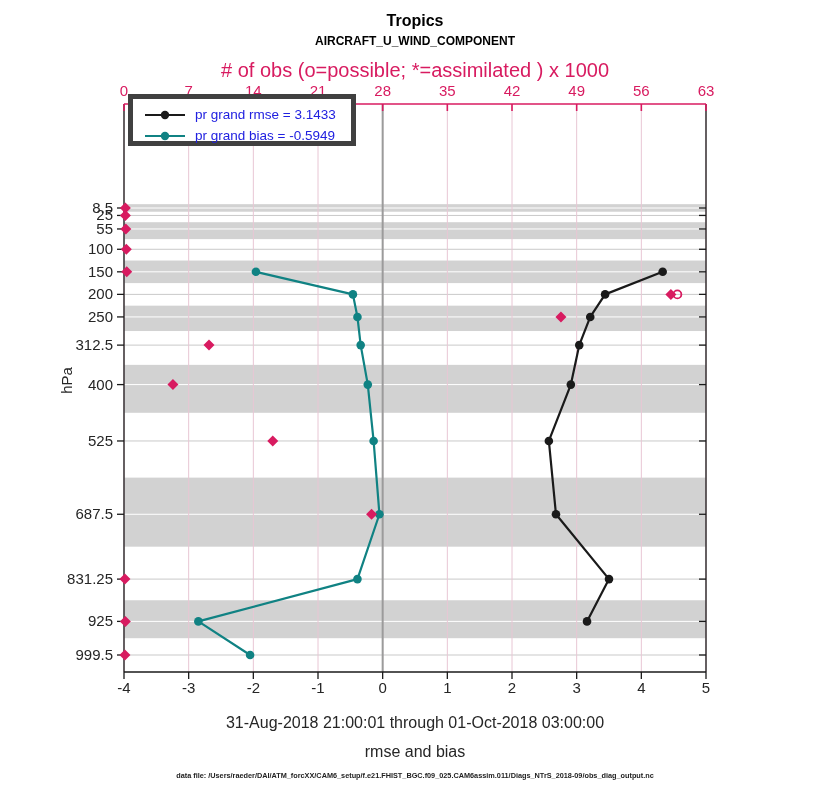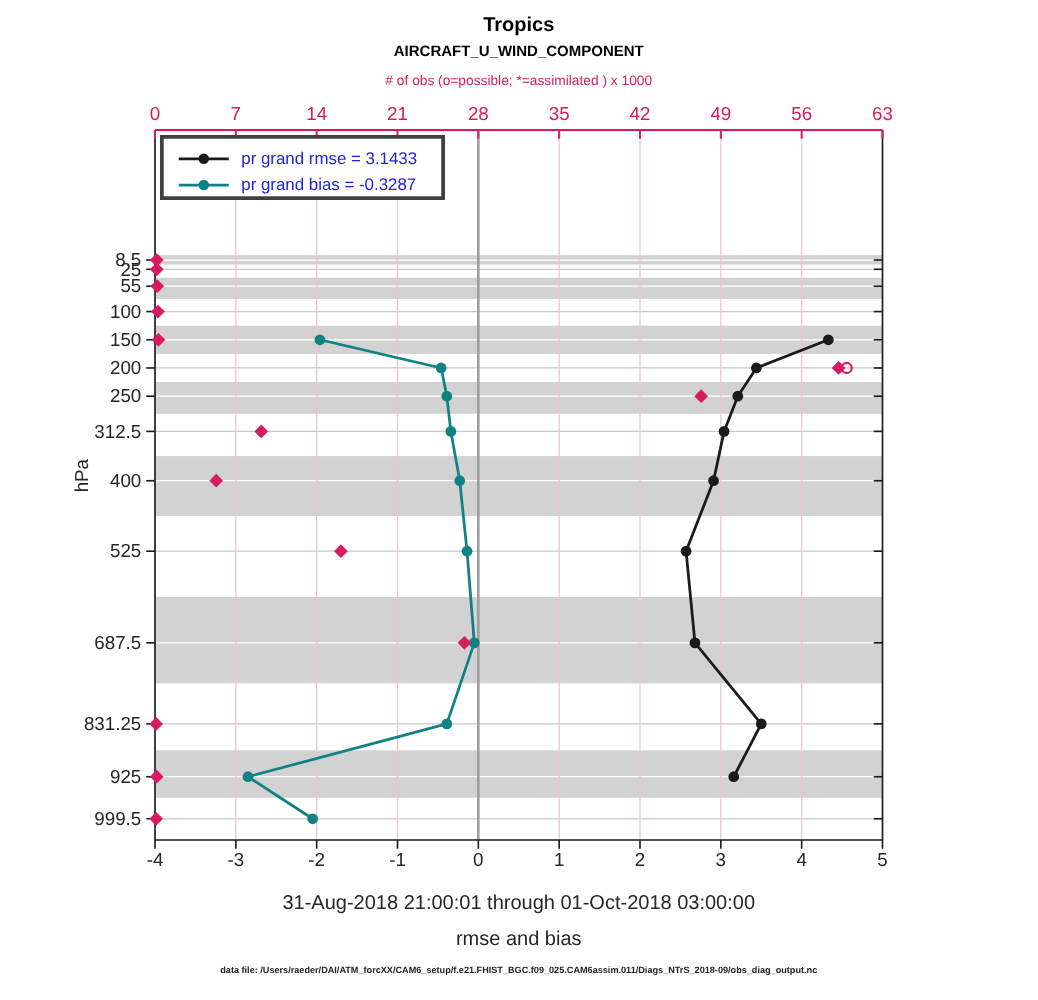--- a/index.html
+++ b/index.html
@@ -1,29 +1,29 @@
 <!DOCTYPE html>
 <html><head>
 <meta charset="utf-8">
 <style>
   html,body{margin:0;padding:0;background:#ffffff;}
   #stage{position:relative;width:830px;height:800px;background:#fff;
          font-family:"Liberation Sans",sans-serif;overflow:hidden;}
   .ctext{position:absolute;left:0;width:830px;text-align:center;}
   #chart-title{top:12px;font-size:16px;font-weight:bold;color:#000;}
   #chart-subtitle{top:34px;font-size:12px;font-weight:bold;color:#000;}
-  #top-axis-label{top:59px;font-size:11px;color:#d81b60;}
+  #top-axis-label{top:59px;font-size:20px;color:#d81b60;}
   #x-axis-title{top:699px;font-size:16px;color:#262626;margin-top:44px;}
   #date-range{top:714px;font-size:16px;color:#262626;}
   #data-file-note{top:771px;font-size:7.3px;color:#222;font-weight:bold;}
   #y-axis-title{position:absolute;left:36px;top:372px;width:60px;font-size:15px;color:#262626;
                 transform:rotate(-90deg);transform-origin:center;text-align:center;}
   #plot-svg{position:absolute;left:0;top:0;}
-  #legend{position:absolute;left:128px;top:108px;width:228px;height:52px;background:#fff;
-          border:3px solid #404040;box-sizing:border-box;padding:5px 0 0 10px;}
+  #legend{position:absolute;left:128px;top:94px;width:228px;height:52px;background:#fff;
+          border:5px solid #404040;box-sizing:border-box;padding:5px 0 0 10px;}
   .legend-row{display:flex;align-items:center;height:21px;white-space:nowrap;}
   .legend-row svg{flex:0 0 auto;margin-right:8px;}
   .legend-label{font-size:13.5px;color:#2020e0;}
 </style>
 </head>
 <body>
 
 <div id="stage">
 
   <div id="chart-title" class="ctext">Tropics</div>
@@ -195,20 +195,20 @@
         <line x1="2" y1="5" x2="42" y2="5" stroke="#1a1a1a" stroke-width="2.2"></line>
         <circle cx="22" cy="5" r="4.2" fill="#1a1a1a"></circle>
       </svg>
       <span class="legend-label">pr grand rmse = 3.1433</span>
     </div>
     <div class="legend-row">
       <svg width="44" height="10">
         <line x1="2" y1="5" x2="42" y2="5" stroke="#108283" stroke-width="2.2"></line>
         <circle cx="22" cy="5" r="4.2" fill="#108283"></circle>
       </svg>
-      <span class="legend-label">pr grand bias = -0.3287</span>
+      <span class="legend-label">pr grand bias = -0.5949</span>
     </div>
   </div>
 
   <div id="x-axis-title" class="ctext">rmse and bias</div>
   <div id="date-range" class="ctext">31-Aug-2018 21:00:01 through 01-Oct-2018 03:00:00</div>
   <div id="data-file-note" class="ctext">data file: /Users/raeder/DAI/ATM_forcXX/CAM6_setup/f.e21.FHIST_BGC.f09_025.CAM6assim.011/Diags_NTrS_2018-09/obs_diag_output.nc</div>
 </div>
 
 </body></html>

